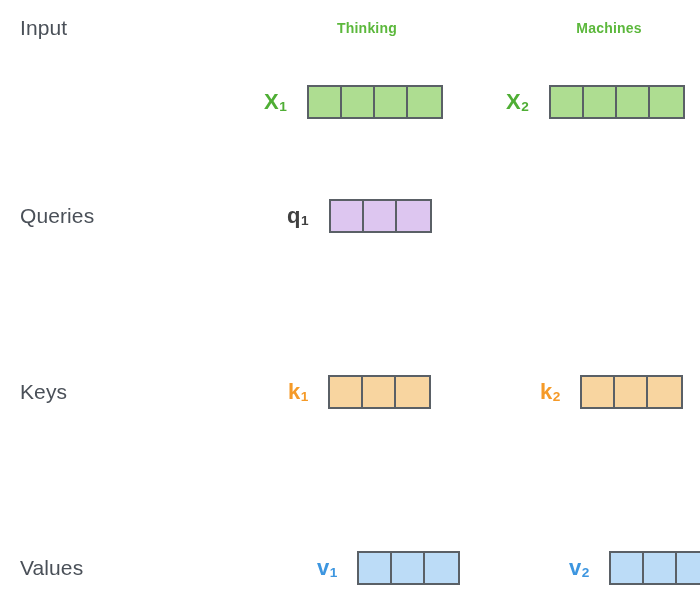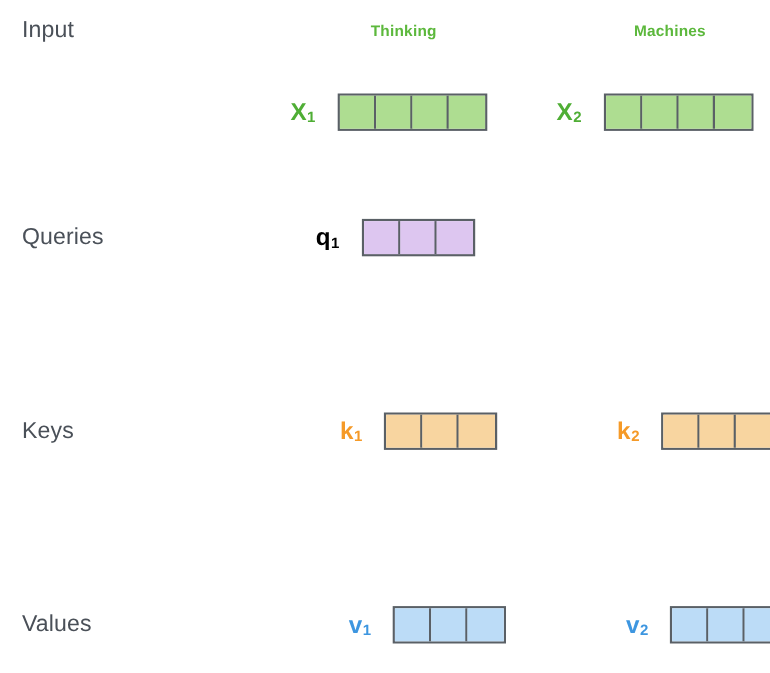--- a/index.html
+++ b/index.html
@@ -81,22 +81,22 @@
     height: 30px;
     box-sizing: border-box;
     border-right: 2px solid #5a6066;
   }
   .cell:last-child {
     border-right: none;
   }
 
   
   .lbl-embedding { color: #4fae35; }
-  .lbl-queries   { color: #000000; }
-  .lbl-keys      { color: #f59a28; margin-left: 21px; }
+  .lbl-queries   { color: #404040; }
+  .lbl-keys      { color: #f59a28; }
   .lbl-values    { color: #3d96e0; margin-left: 28px; }
 
   .fill-embedding { background: #aedd91; }
   .fill-queries   { background: #ddc6f0; }
   .fill-keys      { background: #f8d5a0; }
   .fill-values    { background: #bcdcf7; }
 </style>
 </head>
 <body>
 

